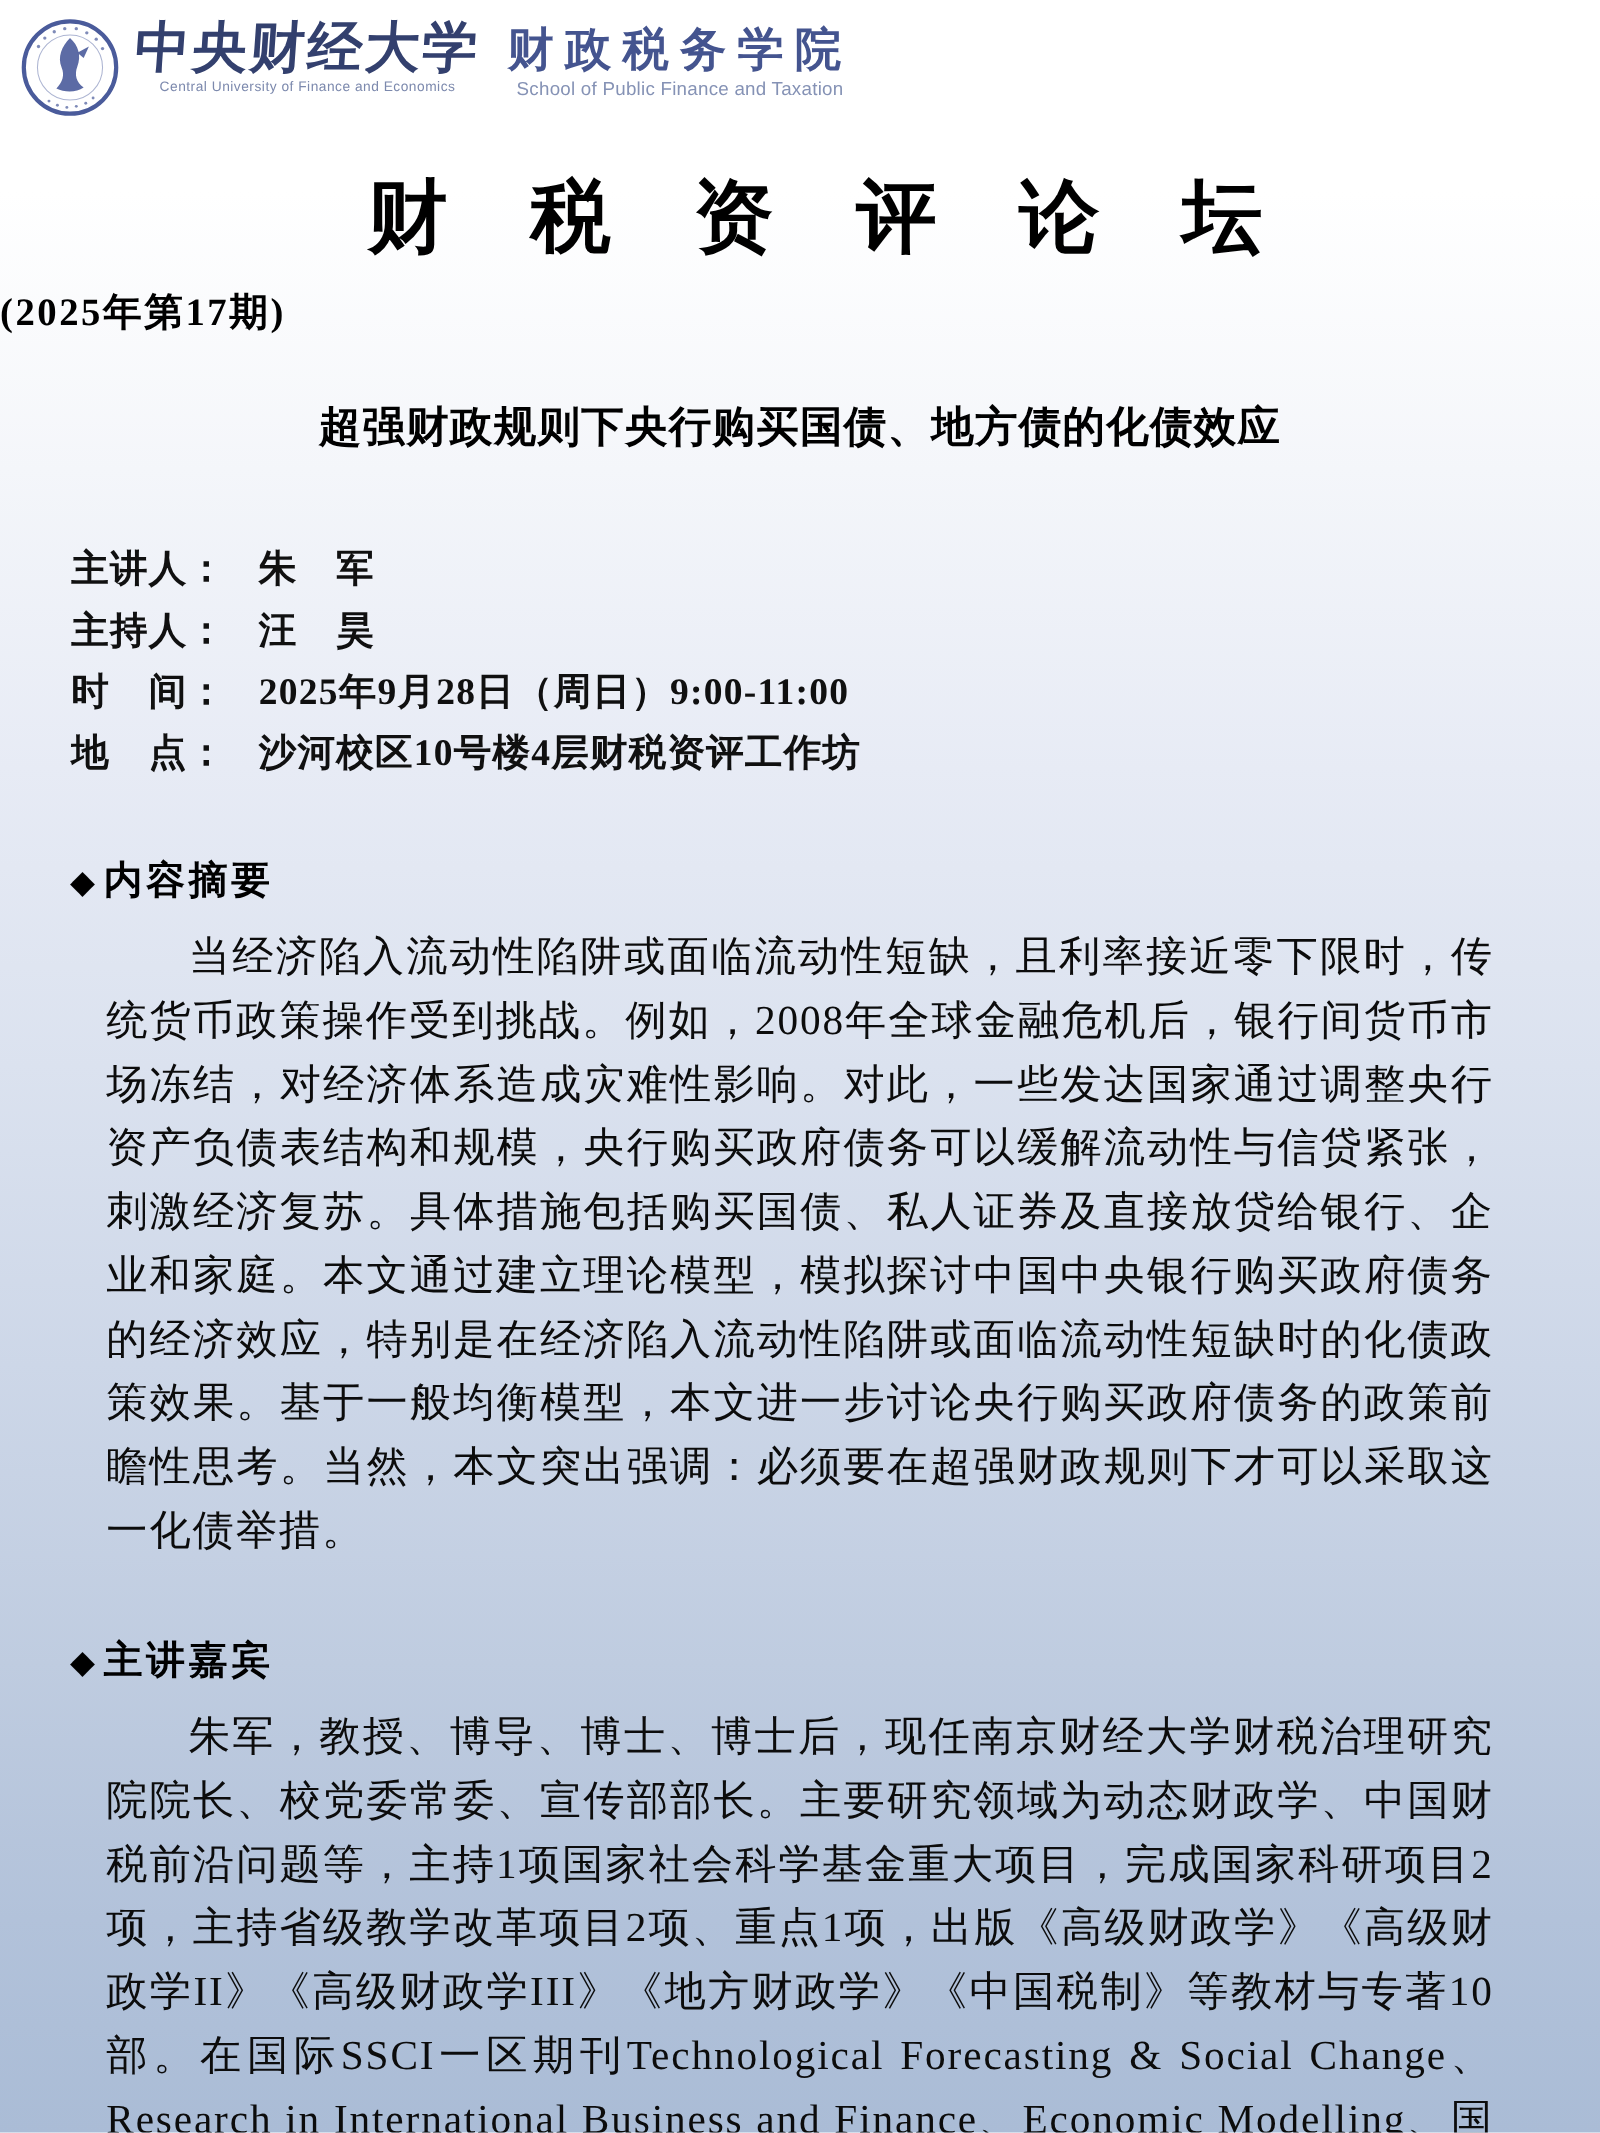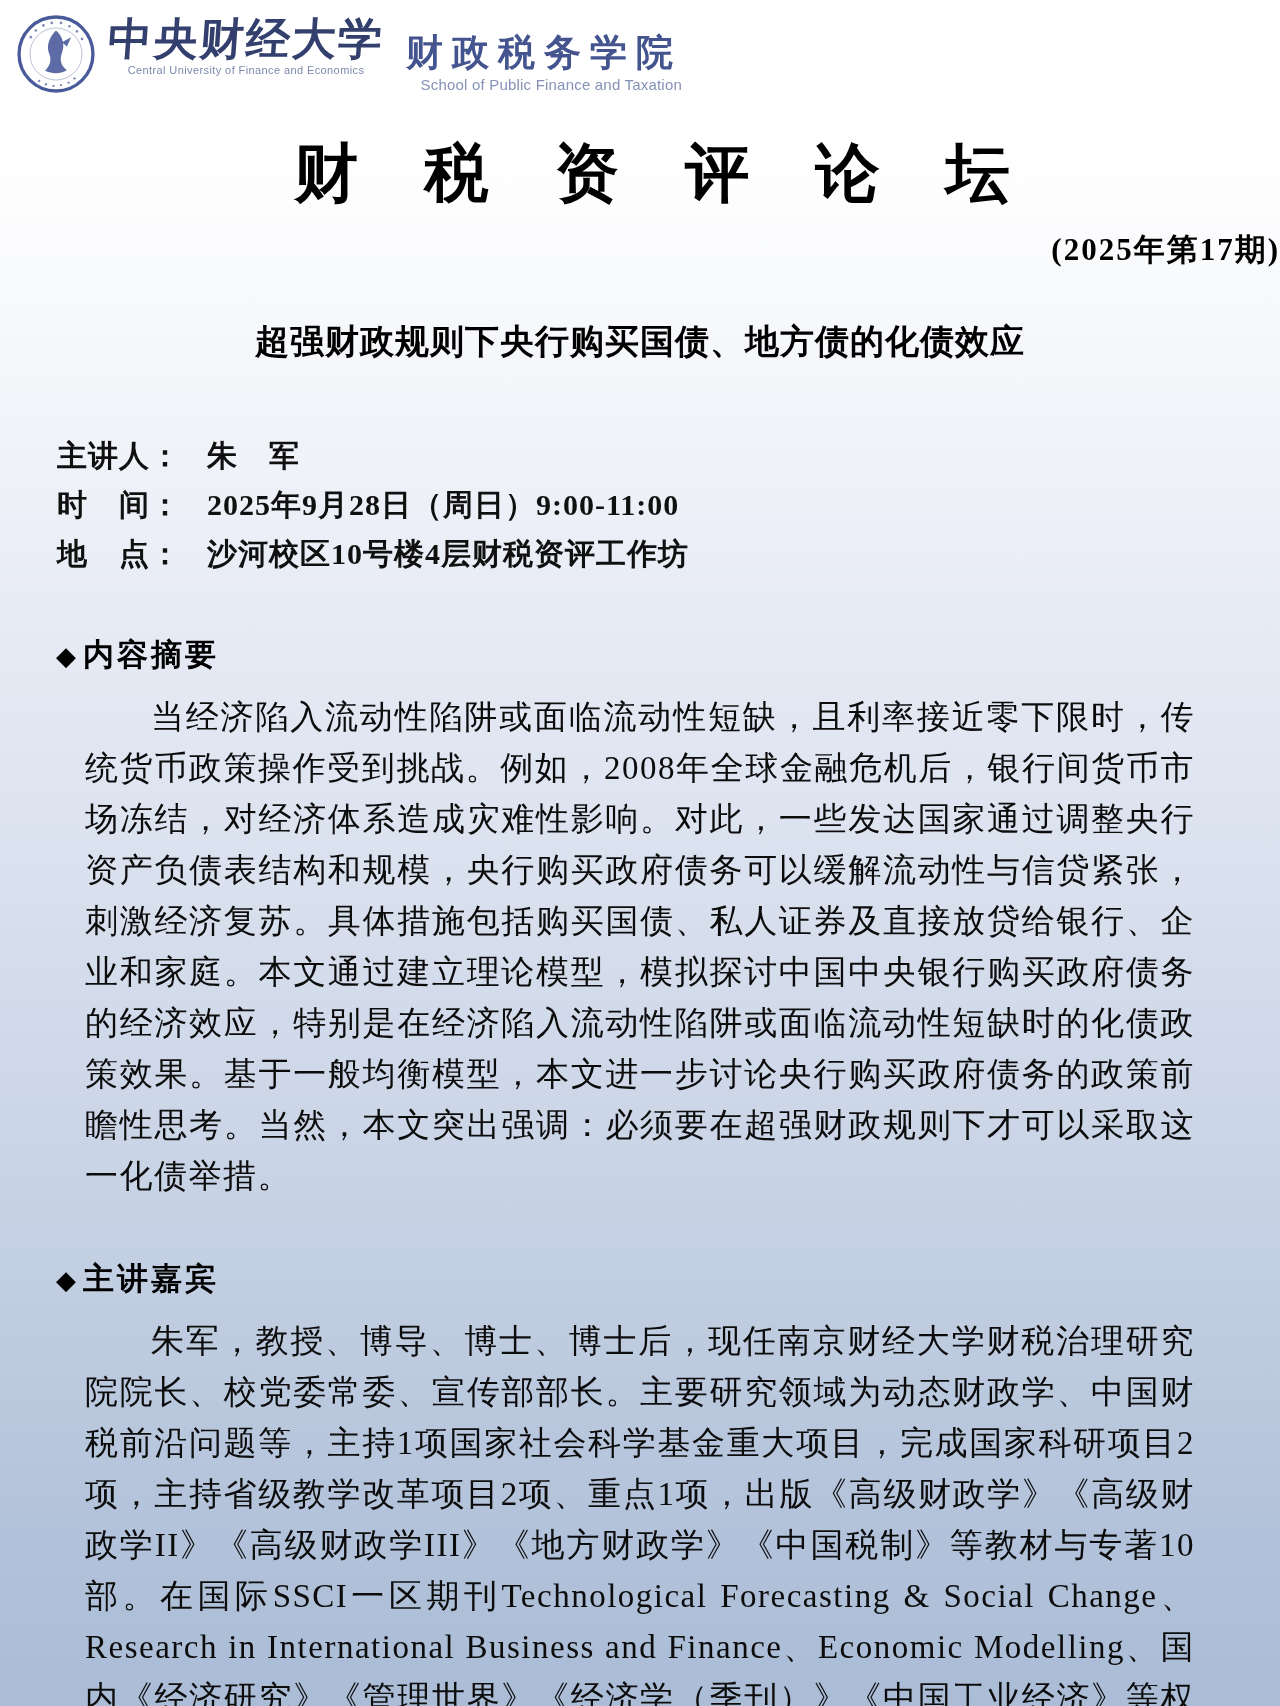--- a/index.html
+++ b/index.html
@@ -25,41 +25,41 @@
   .uni-cn{
     font-size:44px;font-weight:700;color:#33406e;
     letter-spacing:2px;line-height:46px;
     font-family:"DejaVu Serif","Liberation Serif",serif;
     transform:skewX(-4deg);
   }
   .uni-en{
     font-size:11px;color:#7c89ad;margin-top:2px;letter-spacing:.4px;
     font-family:"Liberation Sans",sans-serif;
   }
-  .school-block{display:flex;flex-direction:column;align-items:flex-end;margin-left:22px;margin-top:15px;}
+  .school-block{display:flex;flex-direction:column;align-items:center;margin-left:22px;margin-top:2px;}
   .school-cn{
     font-size:37px;font-weight:700;color:#44548f;
     letter-spacing:9px;line-height:44px;
     font-family:"Liberation Sans","DejaVu Sans",sans-serif;
   }
   .school-en{
     font-size:15px;color:#8592b5;margin-top:1px;letter-spacing:.2px;
     font-family:"Liberation Sans",sans-serif;
   }
 
   
   .main-title{
     text-align:center;margin-top:28px;
     font-size:64px;font-weight:900;color:#000;
     letter-spacing:22px;text-indent:22px;
     font-family:"DejaVu Serif","Liberation Serif",serif;
     padding-left:24px;
   }
   .issue{
-    text-align:right;margin-top:12px;
+    text-align:left;margin-top:12px;
     font-size:31px;font-weight:700;color:#000;letter-spacing:2px;
   }
   .topic{
     text-align:center;margin-top:48px;
     font-size:34px;font-weight:700;color:#000;letter-spacing:1px;
   }
 
   
   .info{margin:66px 85px 0 57px;}
   .info-row{font-size:30px;font-weight:700;line-height:49px;letter-spacing:1px;}
@@ -119,20 +119,23 @@
 
   <div class="main-title">财 税 资 评 论 坛</div>
   <div class="issue">(2025年第17期)</div>
   <div class="topic">超强财政规则下央行购买国债、地方债的化债效应</div>
 
   <div class="info">
     <div class="info-row">
       <span class="lbl">主讲人：</span><span>朱　军</span>
     </div>
     <div class="info-row">
+      <span class="lbl">主持人：</span><span>汪　昊</span>
+    </div>
+    <div class="info-row">
       <span class="lbl">时　间：</span><span>2025年9月28日（周日）9:00-11:00</span>
     </div>
     <div class="info-row">
       <span class="lbl">地　点：</span><span>沙河校区10号楼4层财税资评工作坊</span>
     </div>
   </div>
 
   <div class="section-heading">
     <span class="diamond">◆</span><span>内容摘要</span>
   </div>

